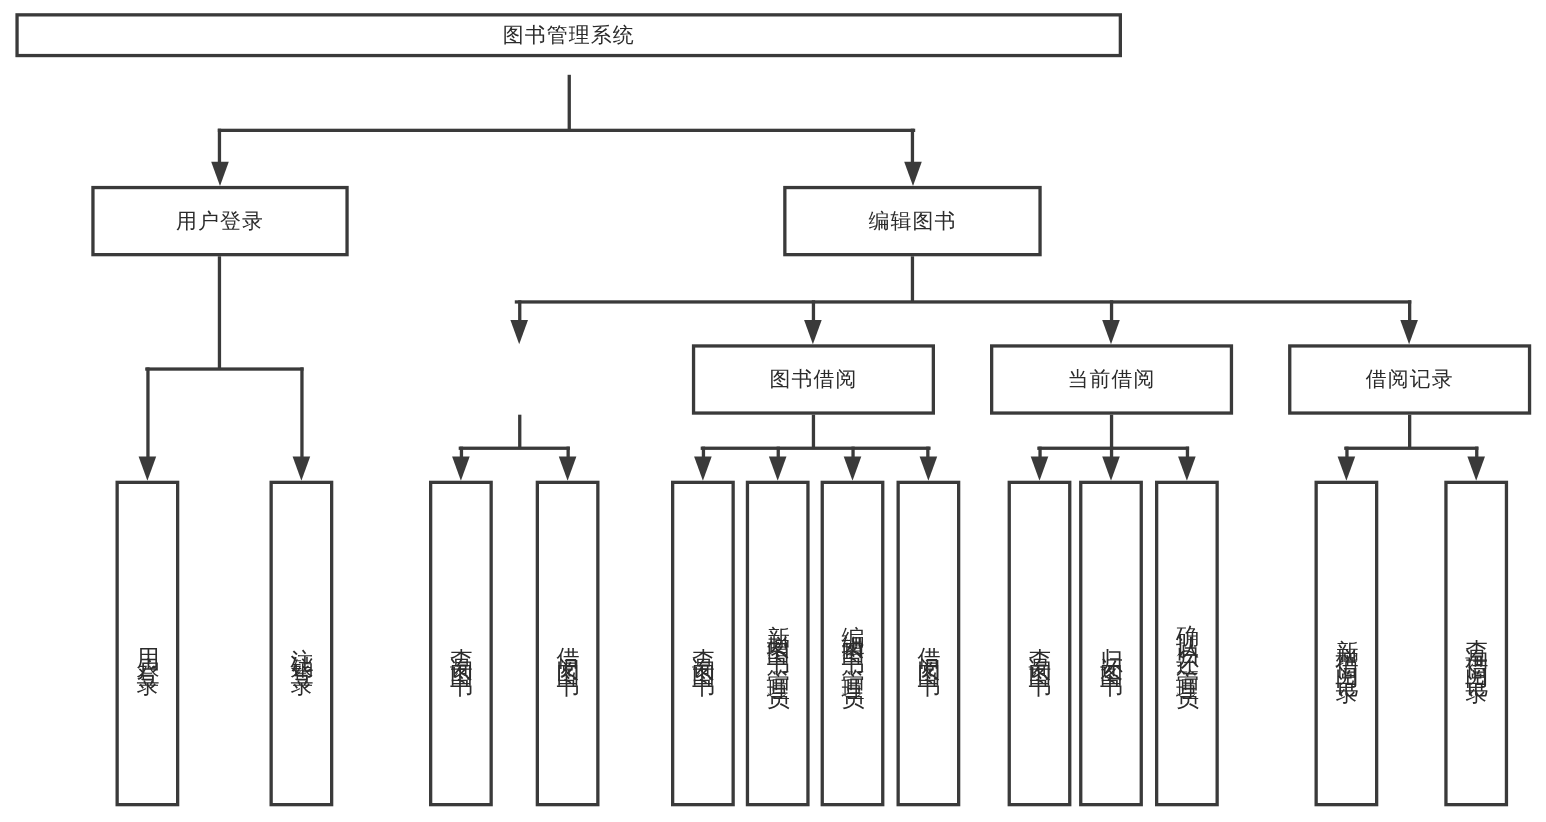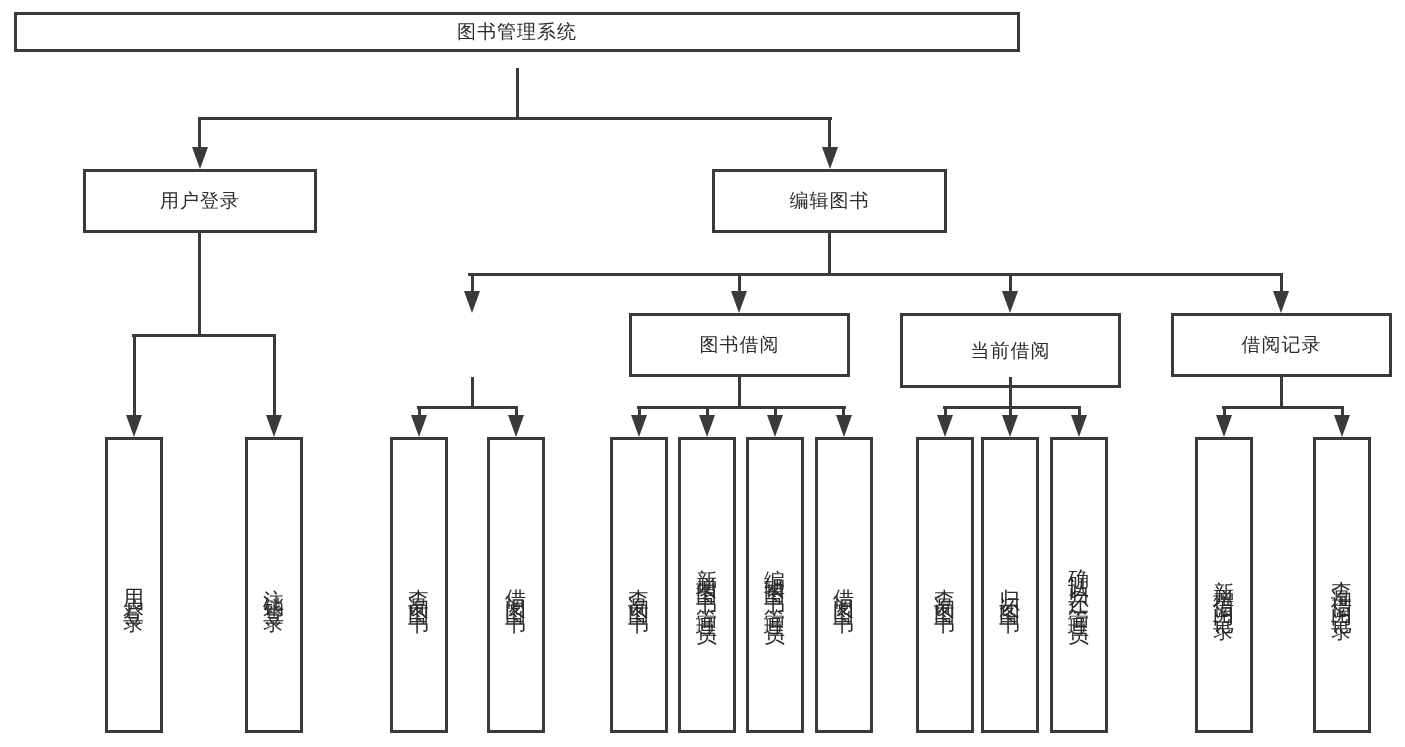--- a/index.html
+++ b/index.html
@@ -102,21 +102,21 @@
   <div class="vl" style="left:738px; top:273px; height:24px;"></div>
   <div class="ar" style="left:731px; top:291px;"></div>
   <div class="vl" style="left:1009px; top:273px; height:24px;"></div>
   <div class="ar" style="left:1002px; top:291px;"></div>
   <div class="vl" style="left:1280px; top:273px; height:24px;"></div>
   <div class="ar" style="left:1273px; top:291px;"></div>
 
   <div class="box" style="left:629px; top:313px; width:221px; height:64px;">
     <span>图书借阅</span>
   </div>
-  <div class="box" style="left:900px; top:313px; width:221px; height:75px;">
+  <div class="box" style="left:900px; top:313px; width:221px; height:64px;">
     <span>当前借阅</span>
   </div>
   <div class="box" style="left:1171px; top:313px; width:221px; height:64px;">
     <span>借阅记录</span>
   </div>
 
   <div class="vl" style="left:471px; top:377px; height:31px;"></div>
   <div class="hl" style="left:417px; top:406px; width:101px;"></div>
   <div class="vl" style="left:418px; top:406px; height:15px;"></div>
   <div class="ar" style="left:411px; top:415px;"></div>

